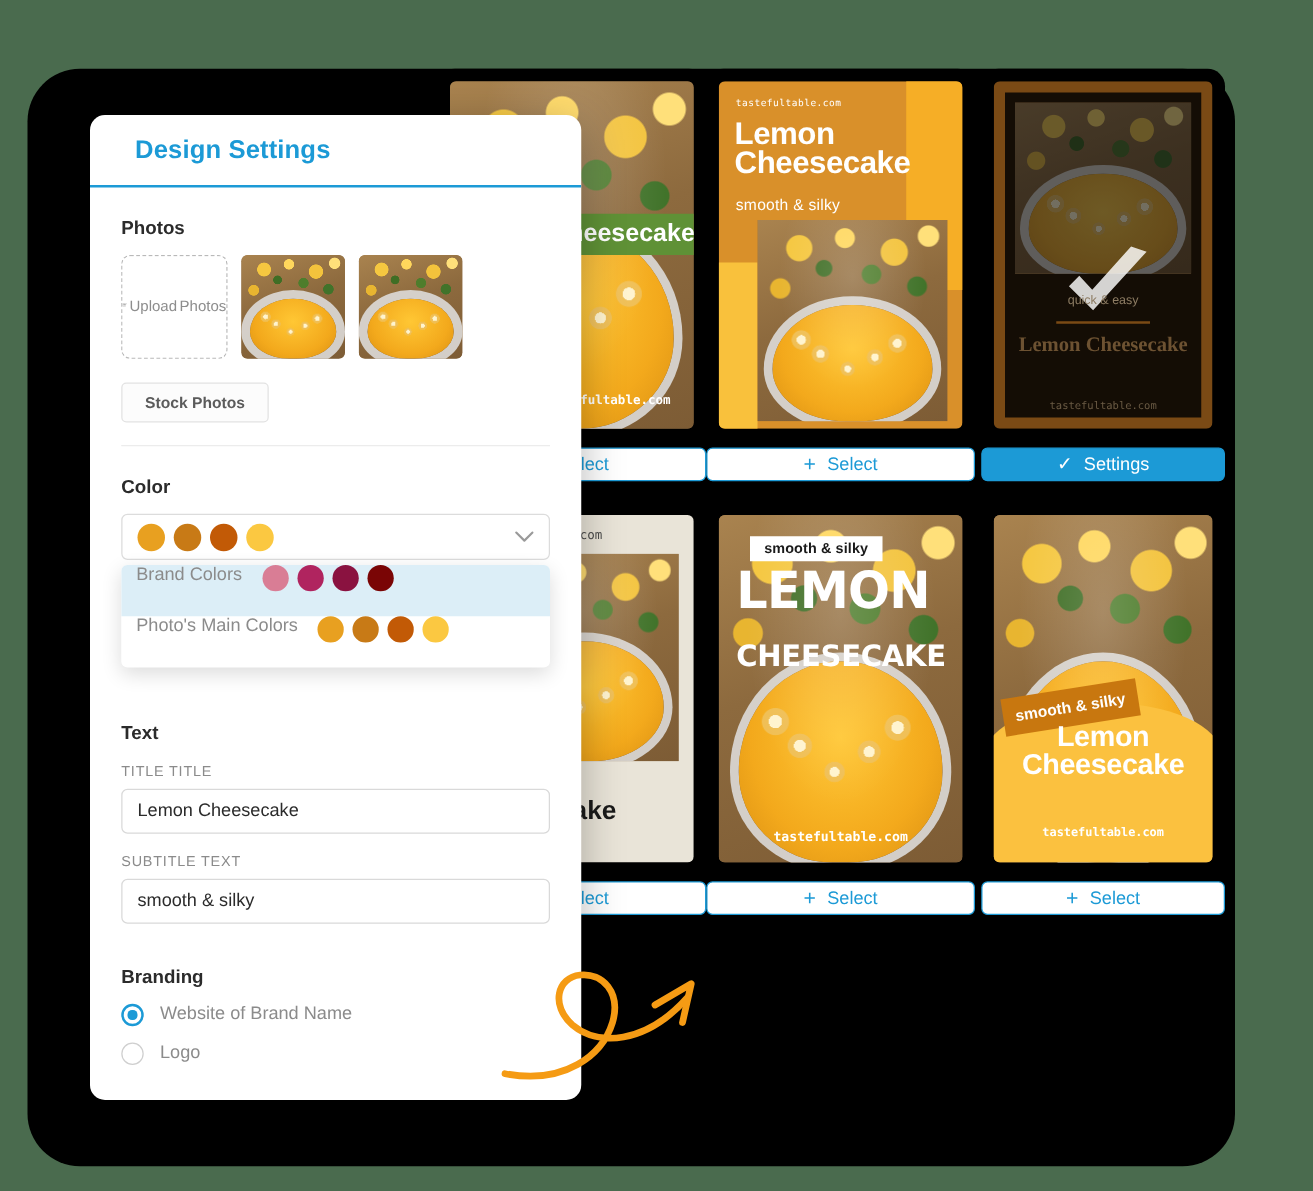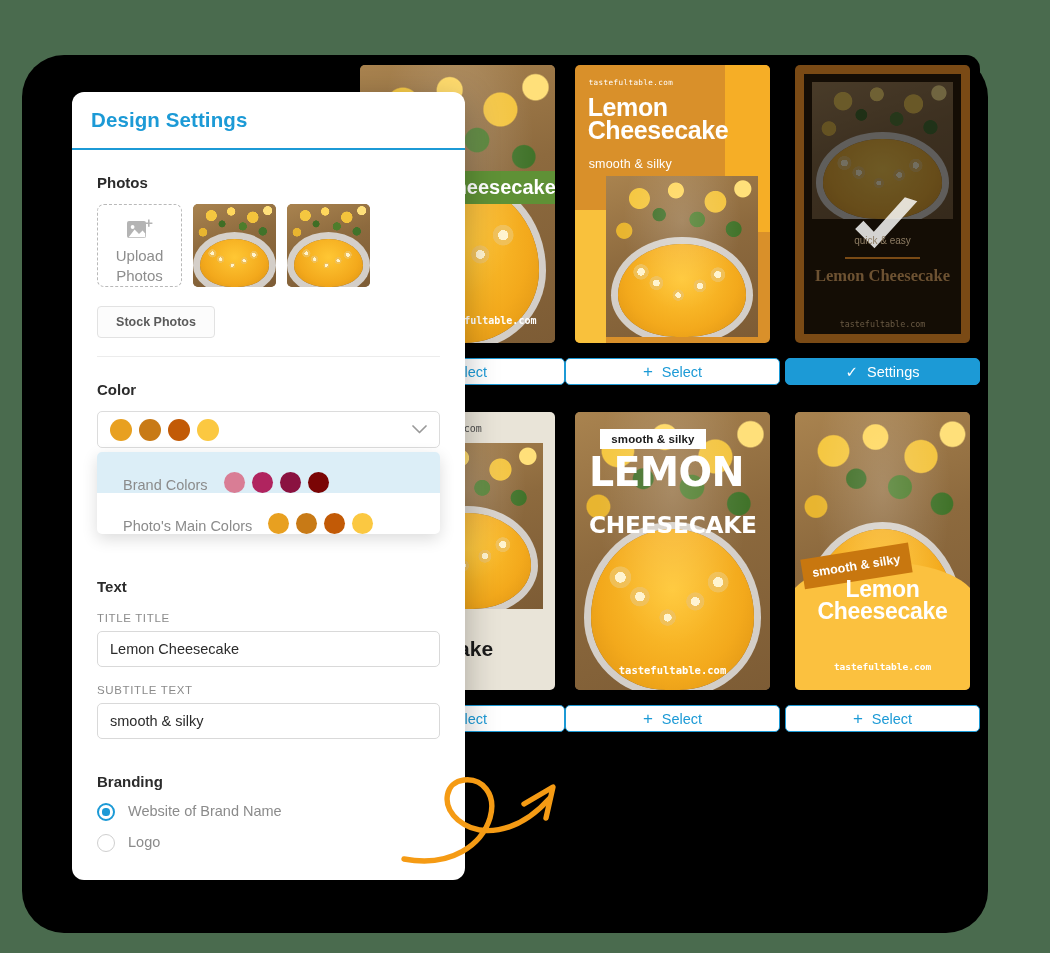--- a/index.html
+++ b/index.html
@@ -147,31 +147,31 @@
   
   #arrow-annotation{position:absolute;left:398px;top:748px;width:190px;height:125px;}
 
   
   #settings-panel{
     position:absolute;left:72px;top:92px;width:393px;height:788px;
     background:#fff;border-radius:12px;box-shadow:0 10px 34px rgba(0,0,0,.28);
     overflow:hidden;
   }
   #panel-header{height:56px;border-bottom:2.5px solid #1c9ad6;display:flex;align-items:center;}
-  #panel-title{color:#1c9ad6;font-size:20.5px;font-weight:700;padding-left:19px;letter-spacing:.1px;}
+  #panel-title{color:#1c9ad6;font-size:20.5px;font-weight:700;padding-left:36px;letter-spacing:.1px;}
   .panel-body{padding:0 25px;}
   .sec-head{font-size:15px;font-weight:700;color:#2b2b2b;margin:24px 0 13px;}
   .sec-head.tight{margin-top:26px;}
 
   
   .photo-row{display:flex;gap:11px;}
   #upload-tile{
     width:85px;height:83px;border:1.6px dashed #b9b9b9;border-radius:7px;
-    display:flex;flex-direction:column;align-items:center;justify-content:flex-end;gap:2px;
-    color:#8d8d8d;font-size:15px;line-height:1.25;text-align:center;box-sizing:border-box;
+    display:flex;flex-direction:row;align-items:center;justify-content:flex-start;gap:2px;
+    color:#8d8d8d;font-size:12px;line-height:1.25;text-align:center;box-sizing:border-box;
   }
   .thumb{width:83px;height:83px;border-radius:5px;overflow:hidden;position:relative;}
   #stock-photos-button{
     margin-top:19px;width:118px;height:32px;border:1px solid #e2e2e2;border-radius:4px;
     background:#fcfcfc;color:#5b5b5b;font-size:12.5px;
     display:flex;align-items:center;justify-content:center;box-sizing:border-box;font-weight:bold;
   }
   #photos-divider{margin-top:18px;height:1px;background:#ececec;}
 
   
@@ -180,21 +180,21 @@
     display:flex;align-items:center;padding:0 12px;box-sizing:border-box;
   }
   .sw-row{display:flex;gap:7px;align-items:center;}
   .sw{width:22px;height:22px;border-radius:50%;}
   .sw.sm{width:21px;height:21px;}
   #chevron-down-icon{margin-left:auto;color:#9a9a9a;font-size:13px;}
   #color-dropdown{
     margin-top:4px;border-radius:5px;overflow:hidden;
     box-shadow:0 5px 16px rgba(0,0,0,.14);background:#fff;
   }
-  .dd-opt{display:flex;align-items:flex-end;height:41px;padding:0 26px;box-sizing:border-box;
+  .dd-opt{display:flex;align-items:flex-start;height:41px;padding:0 12px;box-sizing:border-box;
           color:#8b8b8b;font-size:14.5px;gap:16px;}
   .dd-opt.active{background:#dceef7;}
 
   
   .field-label{font-size:11.5px;color:#8b8b8b;letter-spacing:.65px;margin:17px 0 7px;}
   .text-input{
     width:100%;height:36px;border:1px solid #d9d9d9;border-radius:5px;background:#fff;
     color:#2b2b2b;font-size:14.5px;padding:0 12px;box-sizing:border-box;
     font-family:"Liberation Sans",sans-serif;
   }

